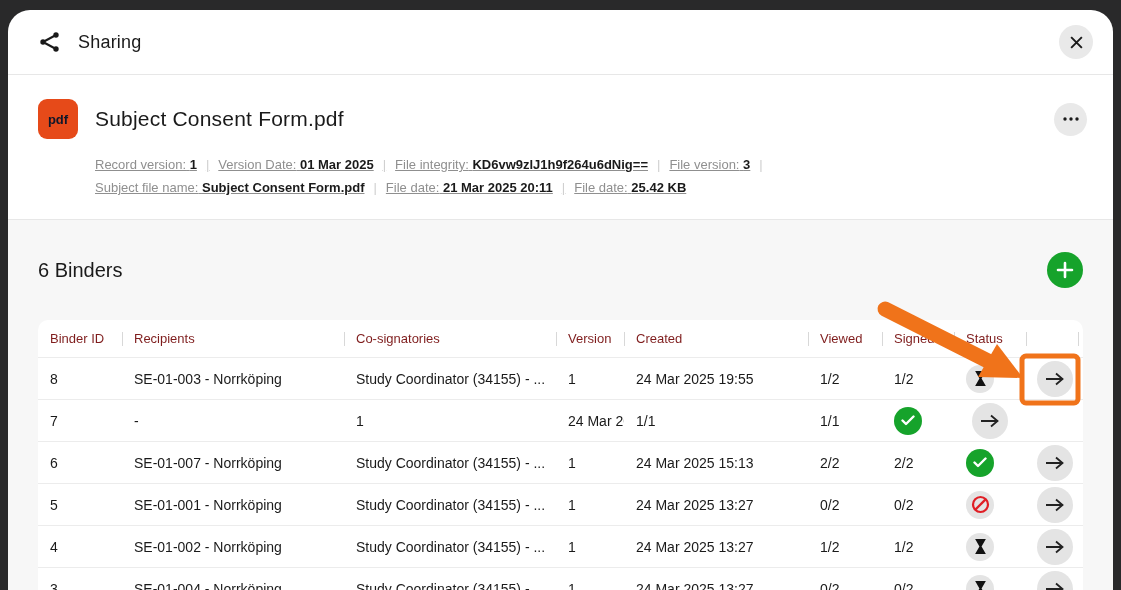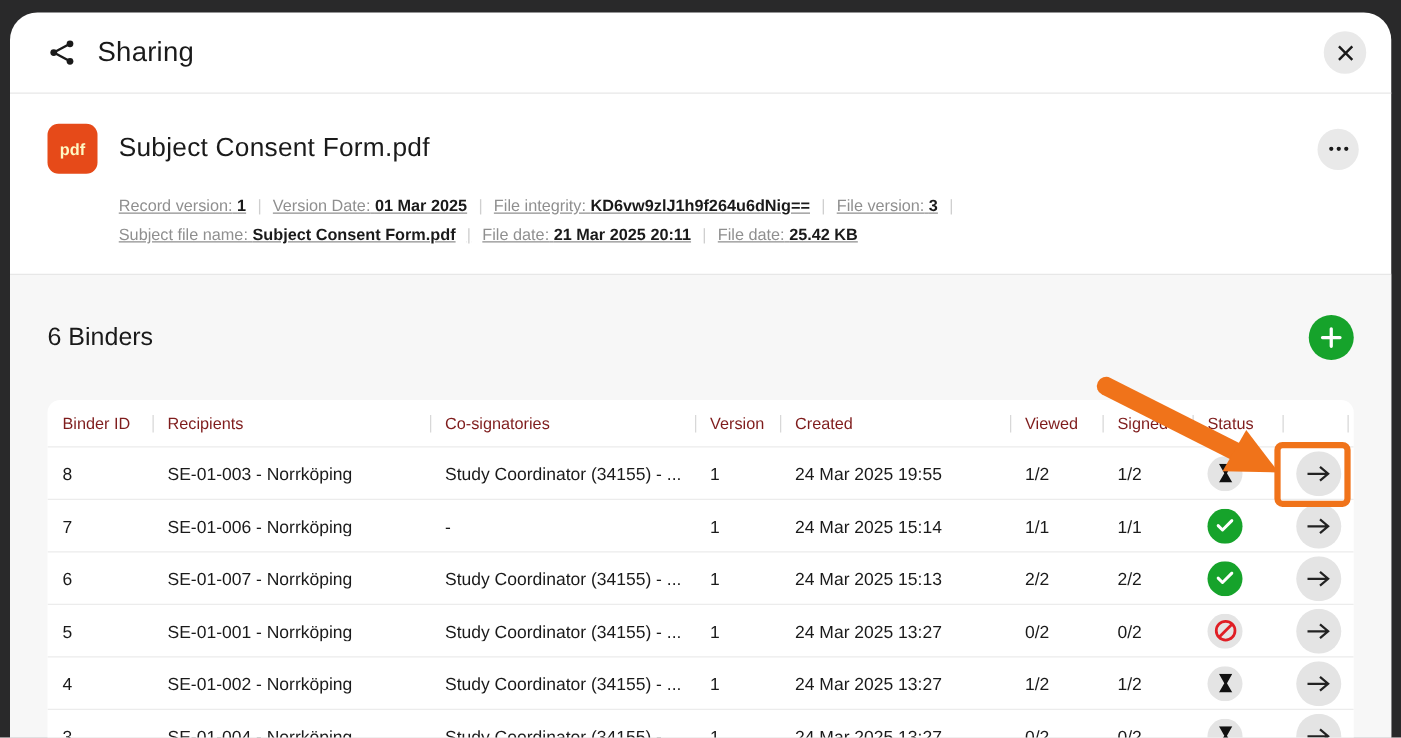--- a/index.html
+++ b/index.html
@@ -14,33 +14,33 @@
     position:absolute; left:8px; top:10px; width:1105px; height:640px;
     background:#fff; border-radius:22px 22px 0 0;
     display:flex; flex-direction:column;
   }
   
   .modal-header {
     height:70px; display:flex; align-items:center;
     padding:0 20px 0 30px; border-bottom:1px solid #e7e7e7;
   }
   .share-ic { width:24px; height:24px; margin-right:16px; }
-  .modal-title { font-size:22px; font-weight:500; letter-spacing:.2px; }
+  .modal-title { font-size:18px; font-weight:500; letter-spacing:.2px; }
   .spacer { flex:1; }
   .circle-btn {
     width:34px; height:34px; border-radius:50%; background:#e9e9e9;
     border:none; display:flex; align-items:center; justify-content:center;
     cursor:pointer; font-size:16px; color:#1a1a1a;
   }
   
   .file-section { padding:24px 26px 20px 30px; border-bottom:1px solid #e7e7e7; }
   .file-row { display:flex; align-items:center; }
   .pdf-badge {
     width:40px; height:40px; border-radius:9px; background:#e64a19;
-    color:#fef9c3; font-size:13px; font-weight:700;
+    color:#0f172a; font-size:13px; font-weight:700;
     display:flex; align-items:center; justify-content:center; margin-right:17px;
   }
   .file-name { font-size:21px; font-weight:500; letter-spacing:.2px; }
   .meta { margin:14px 0 0 57px; font-size:13px; line-height:23px; color:#8f8f8f;text-decoration:underline; }
   .meta-item { white-space:nowrap; }
   .meta-item b { color:#1a1a1a; font-weight:700; }
   .meta-item::after { content:"|"; color:#cfcfcf; margin:0 9px; }
   .meta-line2 .meta-item:last-child::after { content:""; margin:0; }
   
   .binders-section { flex:1; background:#f7f7f7; padding:30px 30px 0; }
@@ -167,21 +167,20 @@
             <button class="arrow-btn">
               <svg width="20" height="14" viewBox="0 0 20 14">
                 <path d="M1 7 H17 M11 1.5 L17.5 7 L11 12.5" stroke="#222" stroke-width="1.8" fill="none"></path>
               </svg>
             </button>
           </div>
       </div>
 
       <div class="trow tr">
         <div class="td">7</div>
-        <div class="td">SE-01-006 - Norrköping</div>
         <div class="td">-</div>
         <div class="td">1</div>
         <div class="td">24 Mar 2025 15:14</div>
         <div class="td">1/1</div>
         <div class="td">1/1</div>
         <div class="td td-status">
             <span class="status-ic st-green">
               <svg width="14" height="11" viewBox="0 0 14 11">
                 <path d="M1.5 5.5 L5 9 L12.5 1.5" stroke="#fff" stroke-width="2.4" fill="none" stroke-linecap="round" stroke-linejoin="round"></path>
               </svg>

